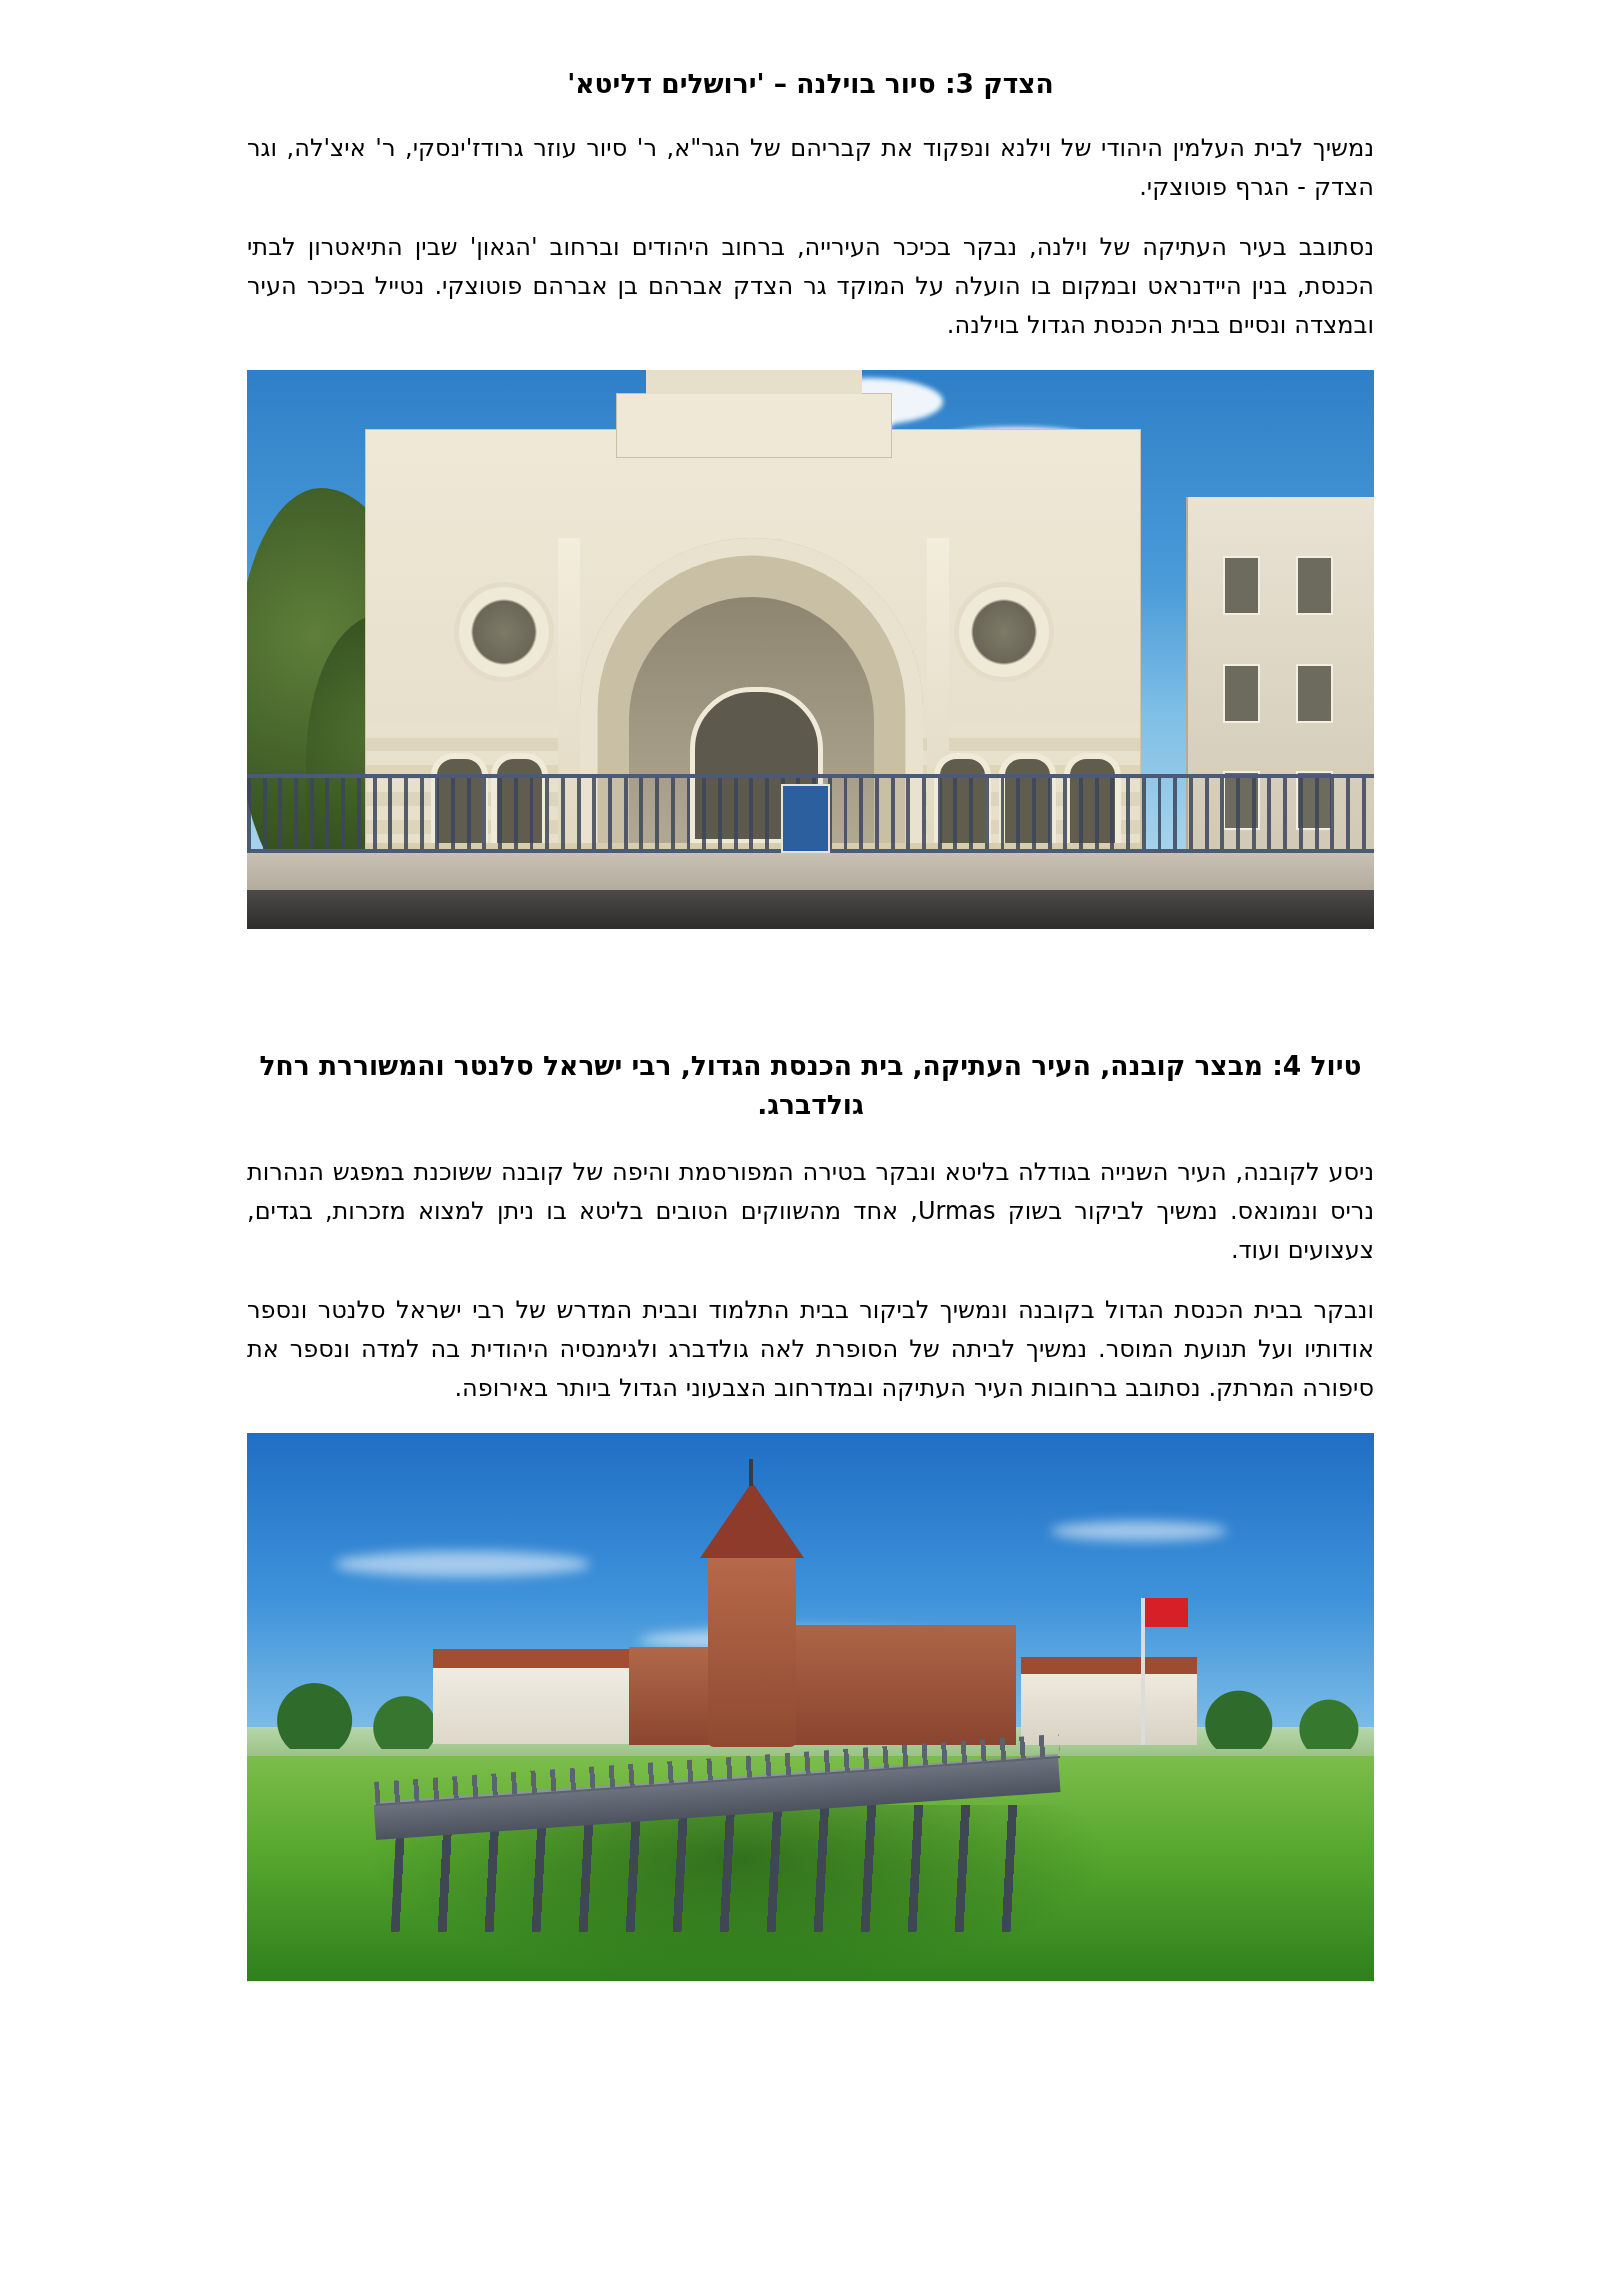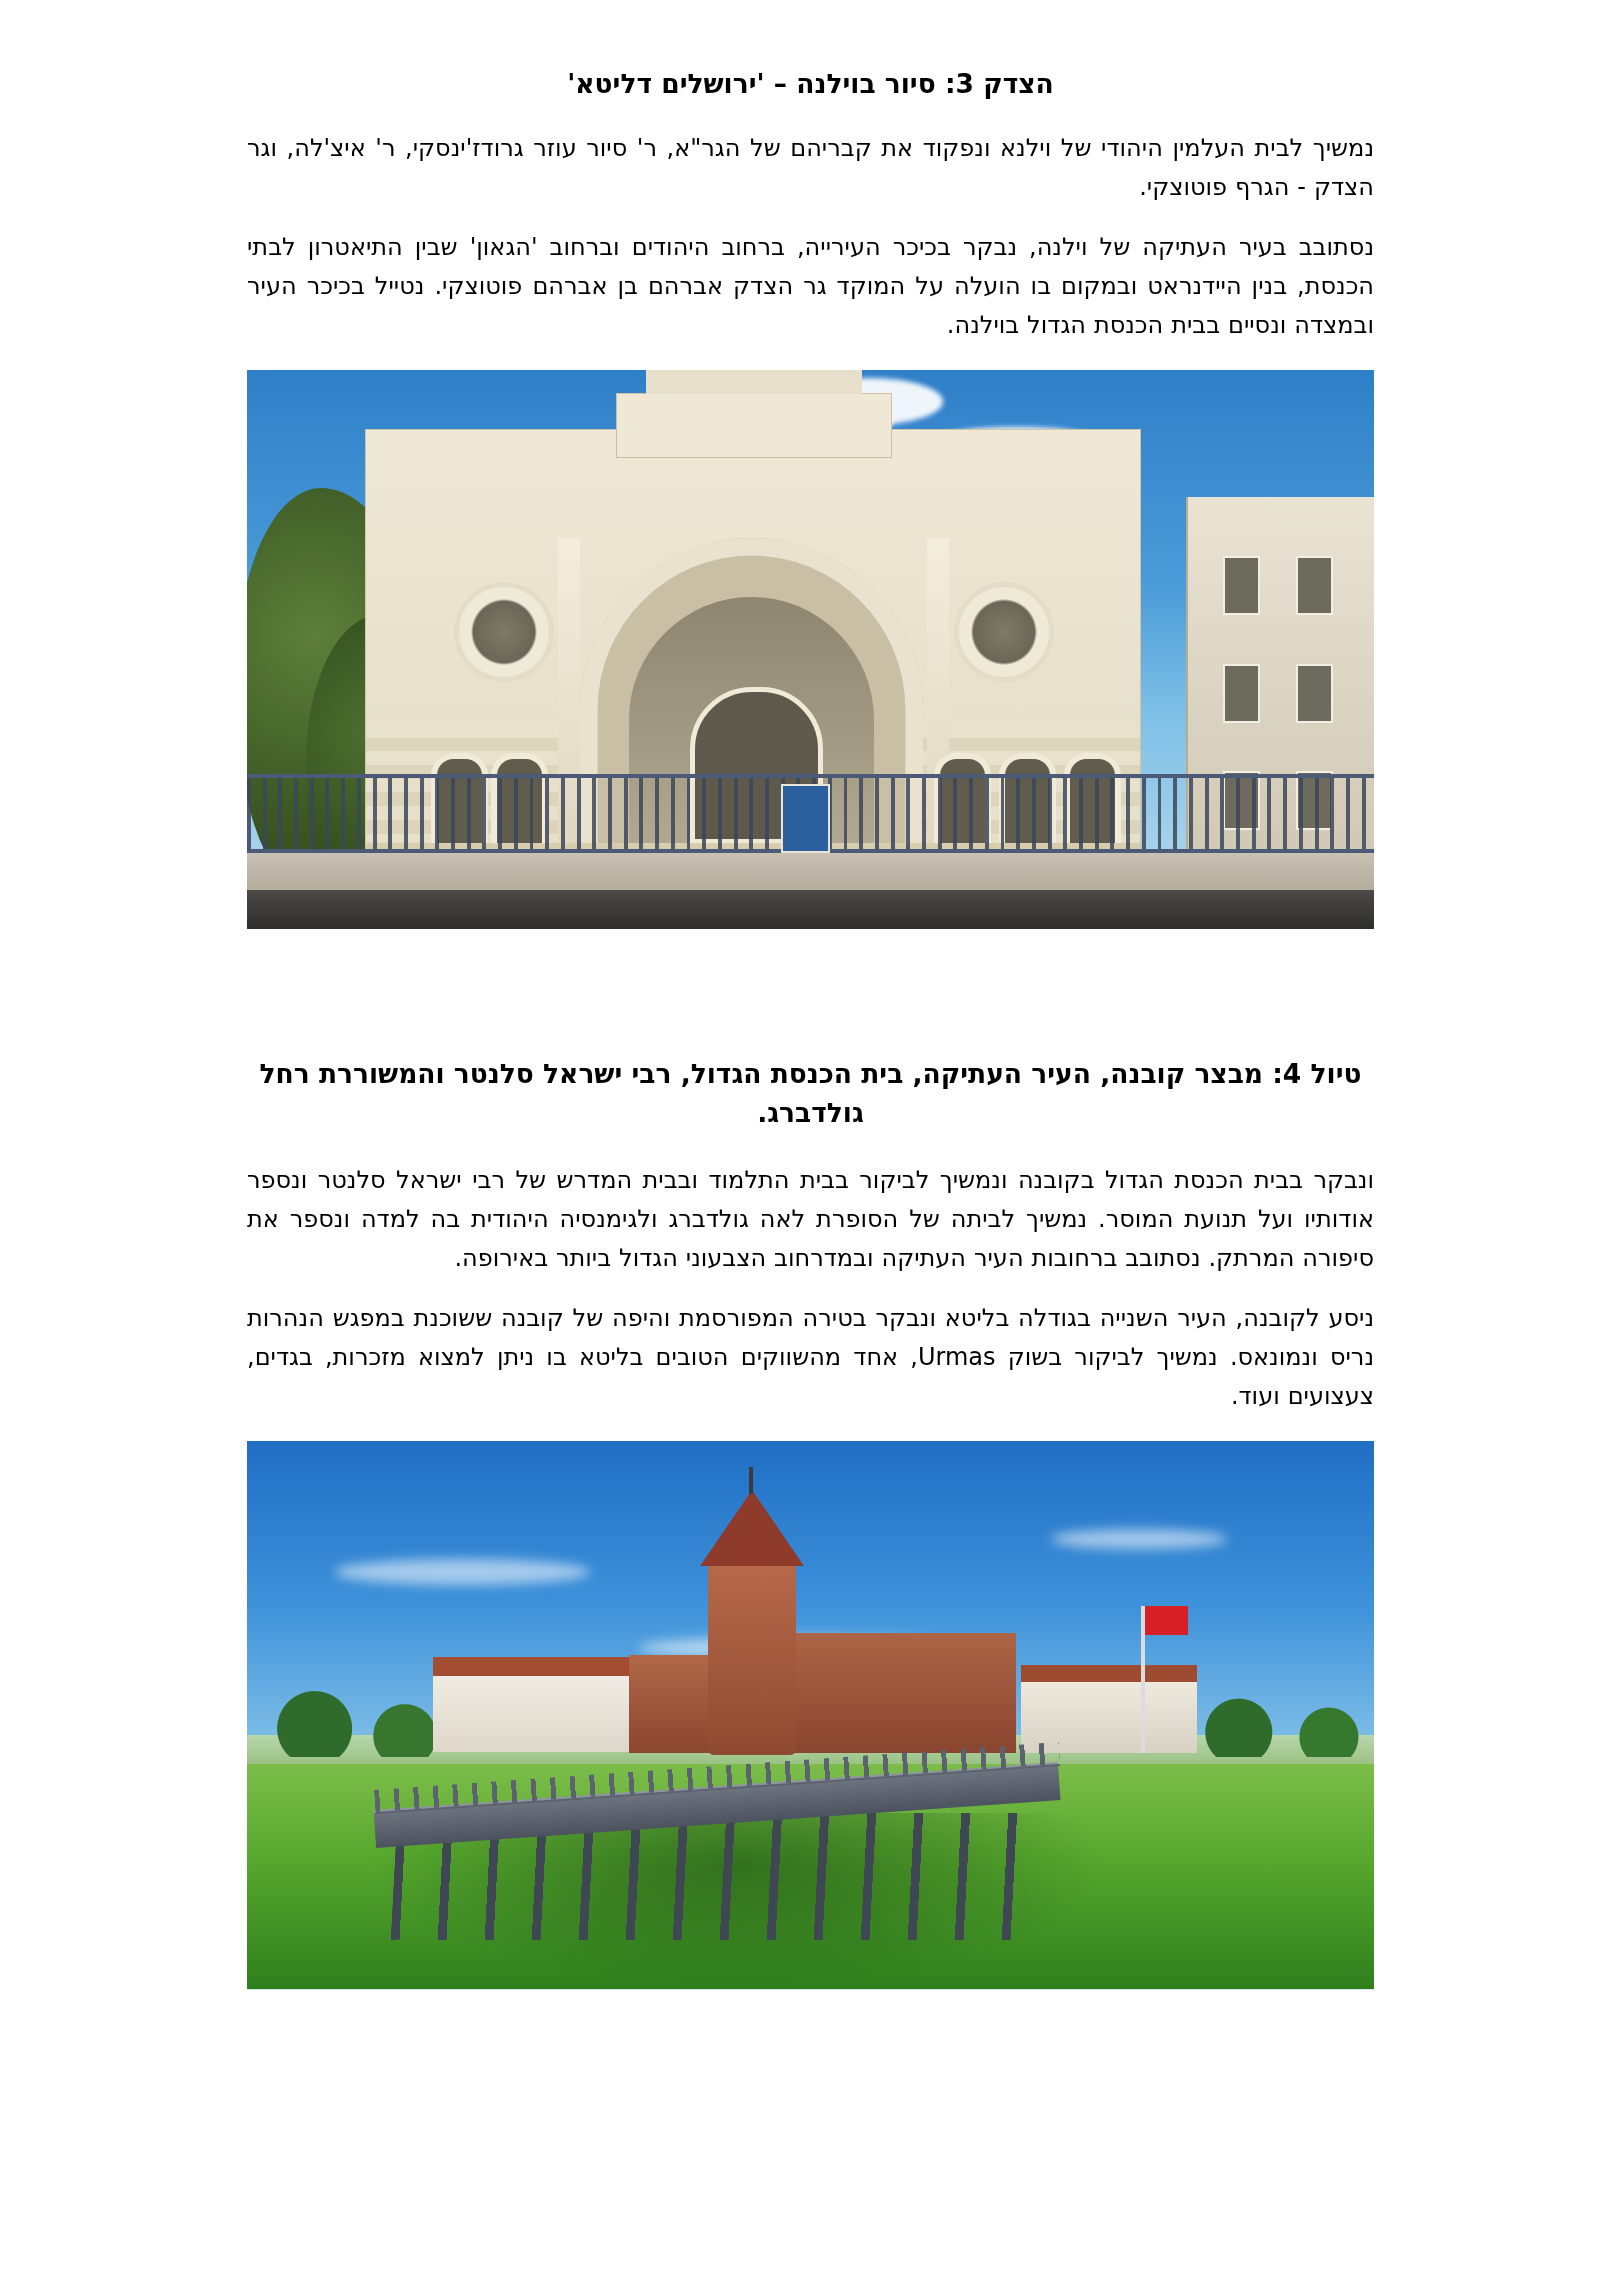--- a/index.html
+++ b/index.html
@@ -27,21 +27,21 @@
   }
   h1.heading {
     font-size: 26.5px;
     font-weight: bold;
     line-height: 1.45;
     text-align: center;
     margin: 9.8px 0 25.5px 0;
     letter-spacing: 0;
   }
   h1.heading-2 {
-    margin-top: 8px;
+    margin-top: 0;
     margin-bottom: 29px;
   }
   p.para {
     font-size: 24px;
     line-height: 1.62;
     text-align: justify;
     text-align-last: right;
     margin: 0 0 21.6px 0;
     word-spacing: 0.3px;
   }
@@ -405,22 +405,22 @@
     </div>
 
   </section>
 
   <div class="spacer-lg"></div>
 
   <section class="section">
 
     <h1 class="heading heading-2">טיול 4: מבצר קובנה, העיר העתיקה, בית הכנסת הגדול, רבי ישראל סלנטר והמשוררת רחל גולדברג.</h1>
 
+    <p class="para">ניסע לקובנה, העיר השנייה בגודלה בליטא ונבקר בטירה המפורסמת והיפה של קובנה ששוכנת במפגש הנהרות נריס ונמונאס. נמשיך לביקור בשוק Urmas, אחד מהשווקים הטובים בליטא בו ניתן למצוא מזכרות, בגדים, צעצועים ועוד.</p>
     <p class="para">ונבקר בבית הכנסת הגדול בקובנה ונמשיך לביקור בבית התלמוד ובבית המדרש של רבי ישראל סלנטר ונספר אודותיו ועל תנועת המוסר. נמשיך לביתה של הסופרת לאה גולדברג ולגימנסיה היהודית בה למדה ונספר את סיפורה המרתק. נסתובב ברחובות העיר העתיקה ובמדרחוב הצבעוני הגדול ביותר באירופה.</p>
-    <p class="para">ניסע לקובנה, העיר השנייה בגודלה בליטא ונבקר בטירה המפורסמת והיפה של קובנה ששוכנת במפגש הנהרות נריס ונמונאס. נמשיך לביקור בשוק Urmas, אחד מהשווקים הטובים בליטא בו ניתן למצוא מזכרות, בגדים, צעצועים ועוד.</p>
 
     <div class="figure">
       <div class="photo photo-castle">
         <div class="cloud-wisp w1"></div>
         <div class="cloud-wisp w2"></div>
         <div class="cloud-wisp w3"></div>
 
         <div class="castle-horizon"></div>
         <div class="trees-row"></div>
 

